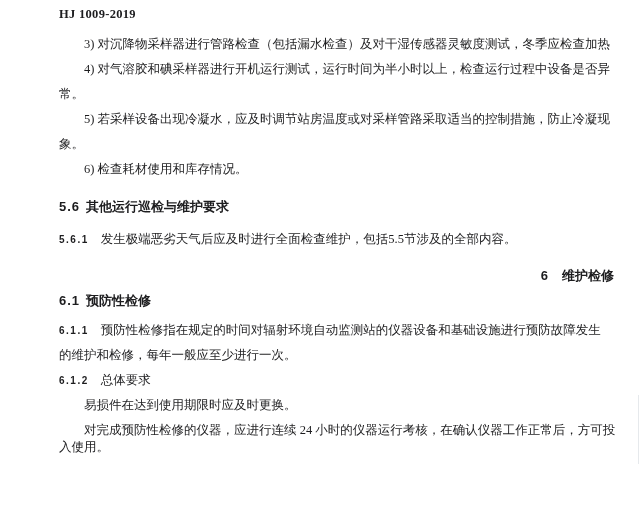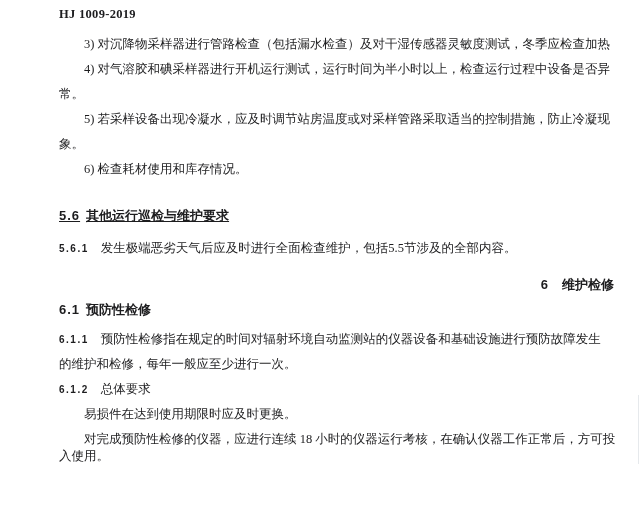--- a/index.html
+++ b/index.html
@@ -76,27 +76,27 @@
 <div class="page">
   <div class="std-header">HJ 1009-2019</div>
 
   <div class="doc-body">
       <div class="line li"><span class="txt">3) 对沉降物采样器进行管路检查（包括漏水检查）及对干湿传感器灵敏度测试，冬季应检查加热</span></div>
       <div class="line li"><span class="txt">4) 对气溶胶和碘采样器进行开机运行测试，运行时间为半小时以上，检查运行过程中设备是否异</span></div>
       <div class="line cont"><span class="txt">常。</span></div>
       <div class="line li"><span class="txt">5) 若采样设备出现冷凝水，应及时调节站房温度或对采样管路采取适当的控制措施，防止冷凝现</span></div>
       <div class="line cont"><span class="txt">象。</span></div>
       <div class="line li"><span class="txt">6) 检查耗材使用和库存情况。</span></div>
-      <div class="line h2" style="margin-top: 21px; text-decoration: underline;"><span class="num">5.6</span><span class="txt">其他运行巡检与维护要求</span></div>
+      <div class="line h2" style="margin-top: 12px;"><span class="num">5.6</span><span class="txt">其他运行巡检与维护要求</span></div>
       <div class="line clause" style="margin-top: 8px;"><span class="num">5.6.1</span><span class="txt">发生极端恶劣天气后应及时进行全面检查维护，包括5.5节涉及的全部内容。</span></div>
       <div class="line h1" style="margin-top: 11px; text-align: right;"><span class="num">6</span><span class="txt">维护检修</span></div>
       <div class="line h2" style=""><span class="num">6.1</span><span class="txt">预防性检修</span></div>
       <div class="line clause" style="margin-top: 5px;"><span class="num">6.1.1</span><span class="txt">预防性检修指在规定的时间对辐射环境自动监测站的仪器设备和基础设施进行预防故障发生</span></div>
       <div class="line cont"><span class="txt">的维护和检修，每年一般应至少进行一次。</span></div>
       <div class="line clause"><span class="num">6.1.2</span><span class="txt">总体要求</span></div>
       <div class="line li"><span class="txt">易损件在达到使用期限时应及时更换。</span></div>
-      <div class="line li"><span class="txt">对完成预防性检修的仪器，应进行连续 18 小时的仪器运行考核，在确认仪器工作正常后，方可投</span></div>
+      <div class="line li"><span class="txt">对完成预防性检修的仪器，应进行连续 24 小时的仪器运行考核，在确认仪器工作正常后，方可投</span></div>
       <div class="line cont" style="margin-top: -8px;"><span class="txt">入使用。</span></div>
     </div>
 
   <div class="page-bottom-edge"></div>
   <div class="page-right-edge"></div>
 </div>
 
 </body></html>

